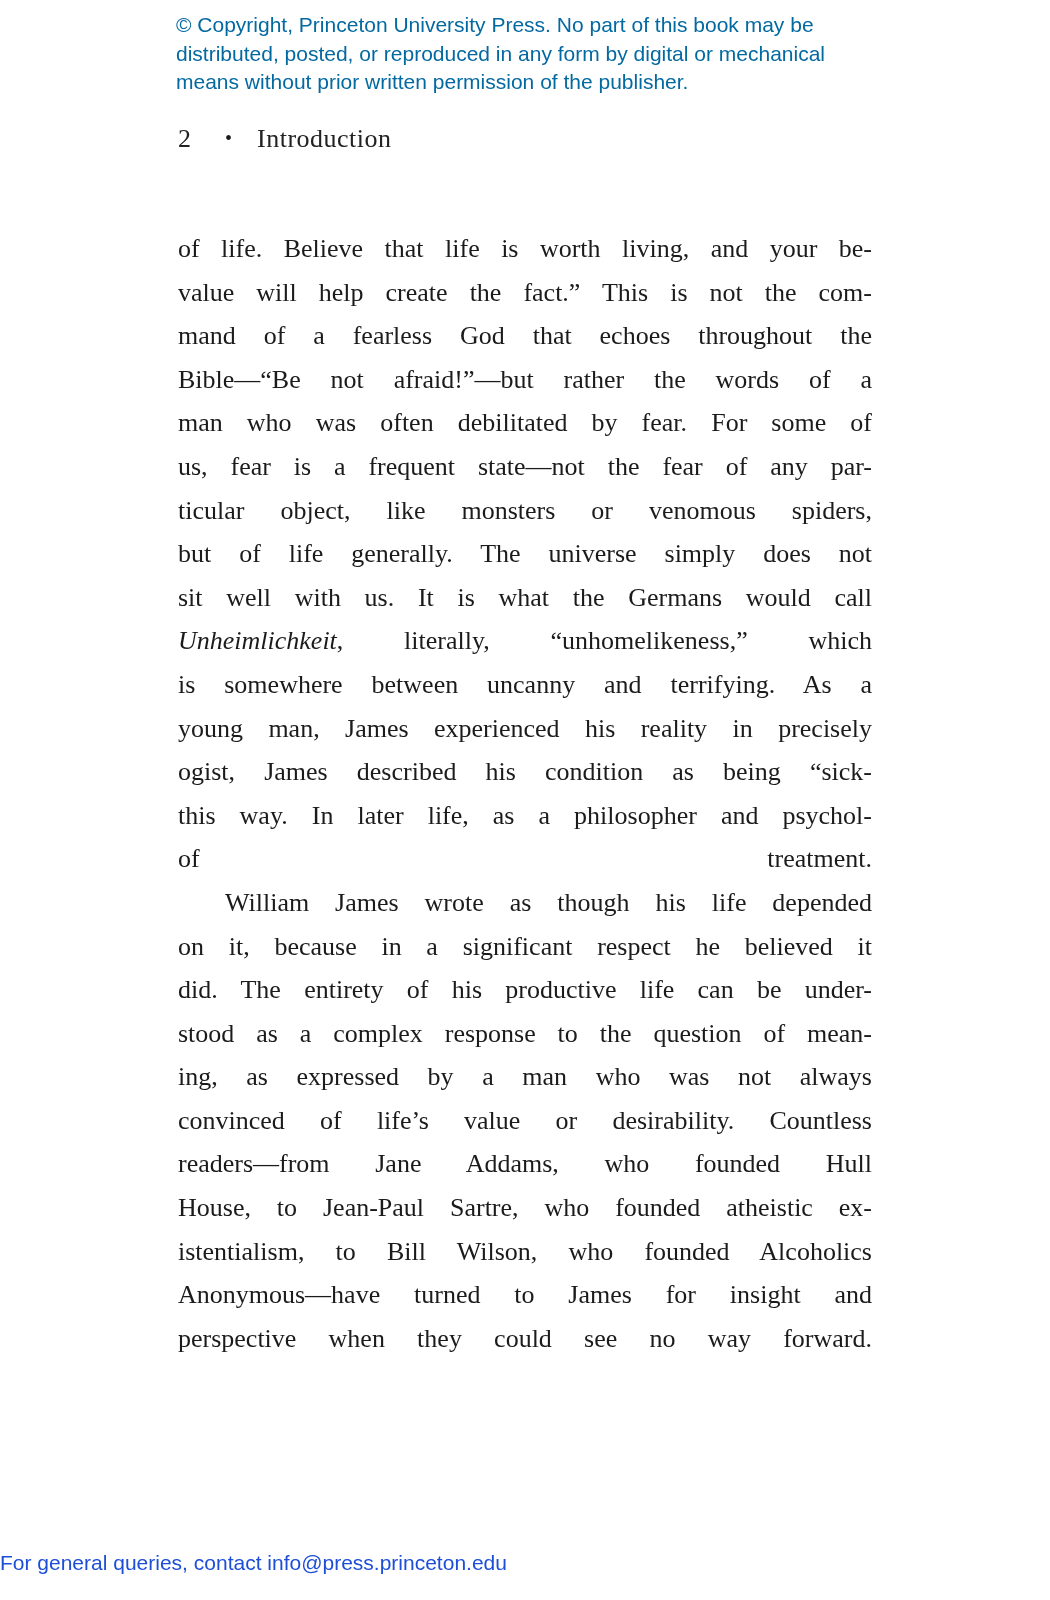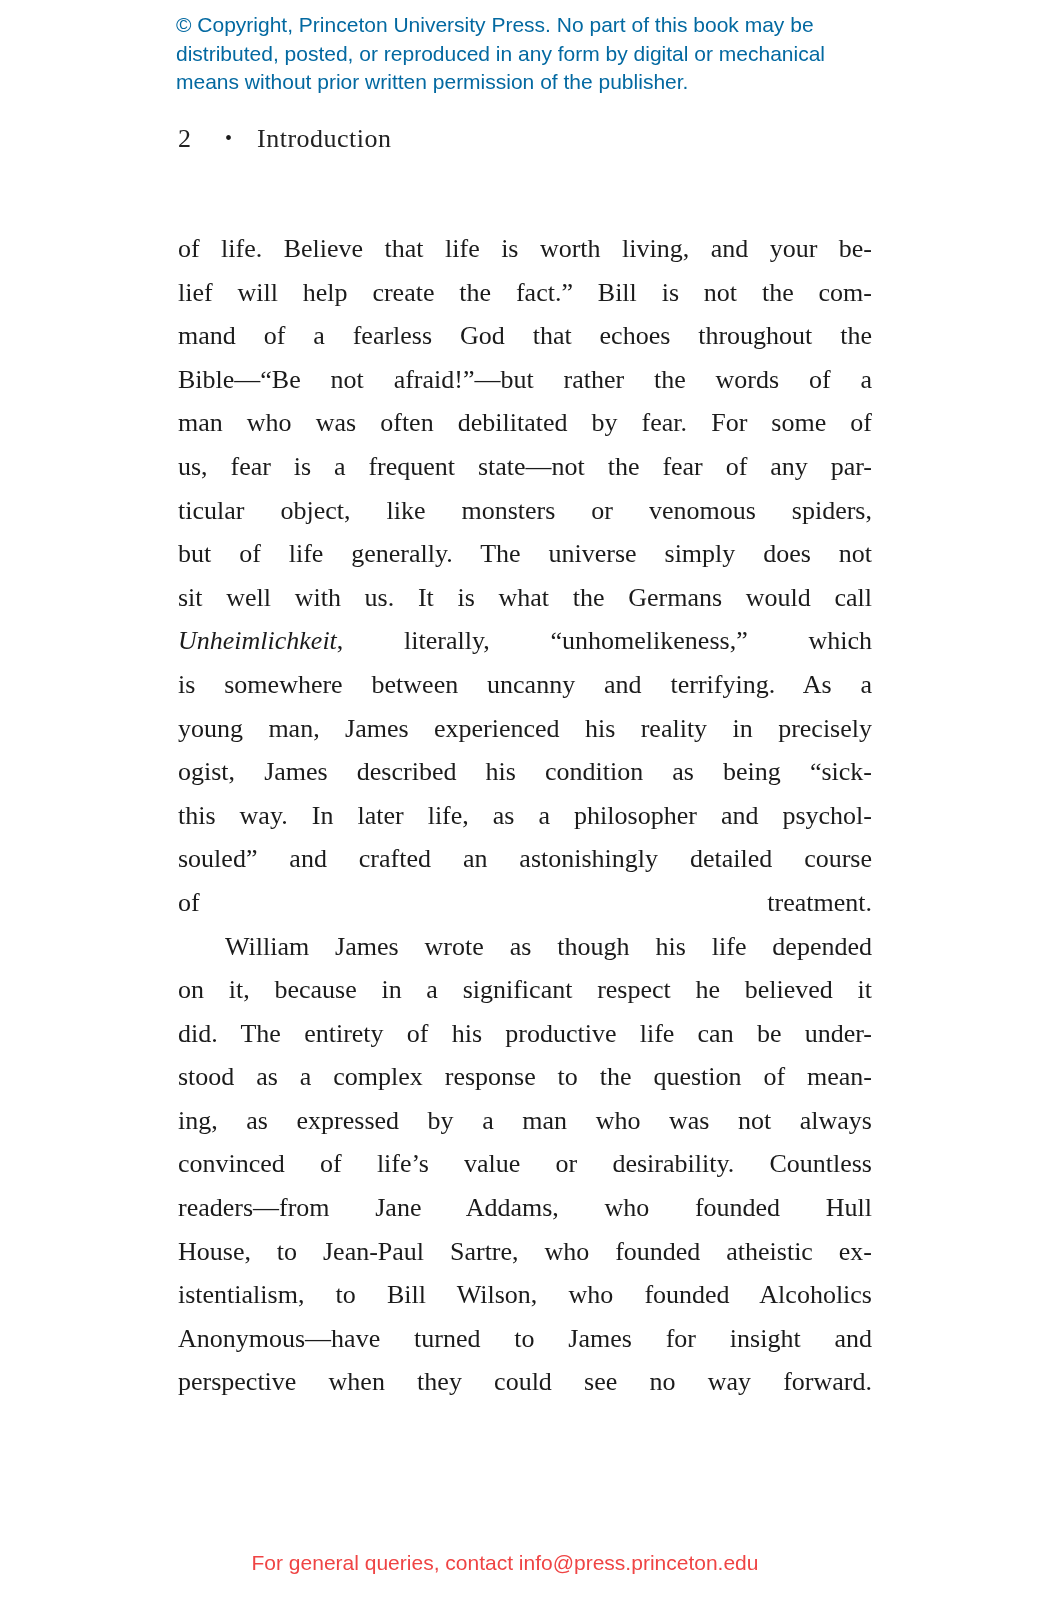--- a/index.html
+++ b/index.html
@@ -67,24 +67,23 @@
     overflow: visible;
   }
   .body-text .line.indent {
     padding-left: 47px;
   }
   .page-footer {
     position: absolute;
     left: 0;
     top: 1551px;
     width: 1010px;
-    text-align: center;
     font-family: "Liberation Sans", sans-serif;
     font-size: 21px;
-    color: #ef4444;
+    color: #1d4ed8;
   }
 </style>
 </head>
 <body>
 
 <div class="page">
 
   <div class="copyright">
     <div>© Copyright, Princeton University Press. No part of this book may be</div>
     <div>distributed, posted, or reproduced in any form by digital or mechanical</div>
@@ -92,34 +91,33 @@
   </div>
 
   <div class="running-head">
     <span class="page-num">2</span>
     <span class="bullet">•</span>
     <span class="head-title">Introduction</span>
   </div>
 
   <div class="body-text" id="body-text">
       <div class="line">of life. Believe that life is worth living, and your be-</div>
-      <div class="line">lief will help create the fact.” Bill is not the com-</div>
+      <div class="line">value will help create the fact.” This is not the com-</div>
       <div class="line">mand of a fearless God that echoes throughout the</div>
       <div class="line">Bible—“Be not afraid!”—but rather the words of a</div>
       <div class="line">man who was often debilitated by fear. For some of</div>
       <div class="line">us, fear is a frequent state—not the fear of any par-</div>
       <div class="line">ticular object, like monsters or venomous spiders,</div>
       <div class="line">but of life generally. The universe simply does not</div>
       <div class="line">sit well with us. It is what the Germans would call</div>
       <div class="line"><i>Unheimlichkeit</i>, literally, “unhomelikeness,” which</div>
       <div class="line">is somewhere between uncanny and terrifying. As a</div>
       <div class="line">young man, James experienced his reality in precisely</div>
       <div class="line">ogist, James described his condition as being “sick-</div>
       <div class="line">this way. In later life, as a philosopher and psychol-</div>
-      <div class="line">souled” and crafted an astonishingly detailed course</div>
       <div class="line">of treatment.</div>
       <div class="line indent">William James wrote as though his life depended</div>
       <div class="line">on it, because in a significant respect he believed it</div>
       <div class="line">did. The entirety of his productive life can be under-</div>
       <div class="line">stood as a complex response to the question of mean-</div>
       <div class="line">ing, as expressed by a man who was not always</div>
       <div class="line">convinced of life’s value or desirability. Countless</div>
       <div class="line">readers—from Jane Addams, who founded Hull</div>
       <div class="line">House, to Jean-Paul Sartre, who founded atheistic ex-</div>
       <div class="line">istentialism, to Bill Wilson, who founded Alcoholics</div>

